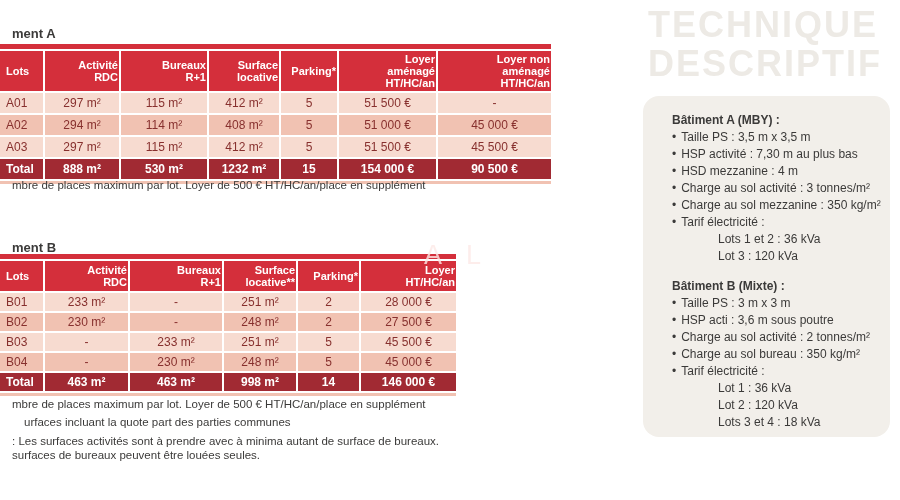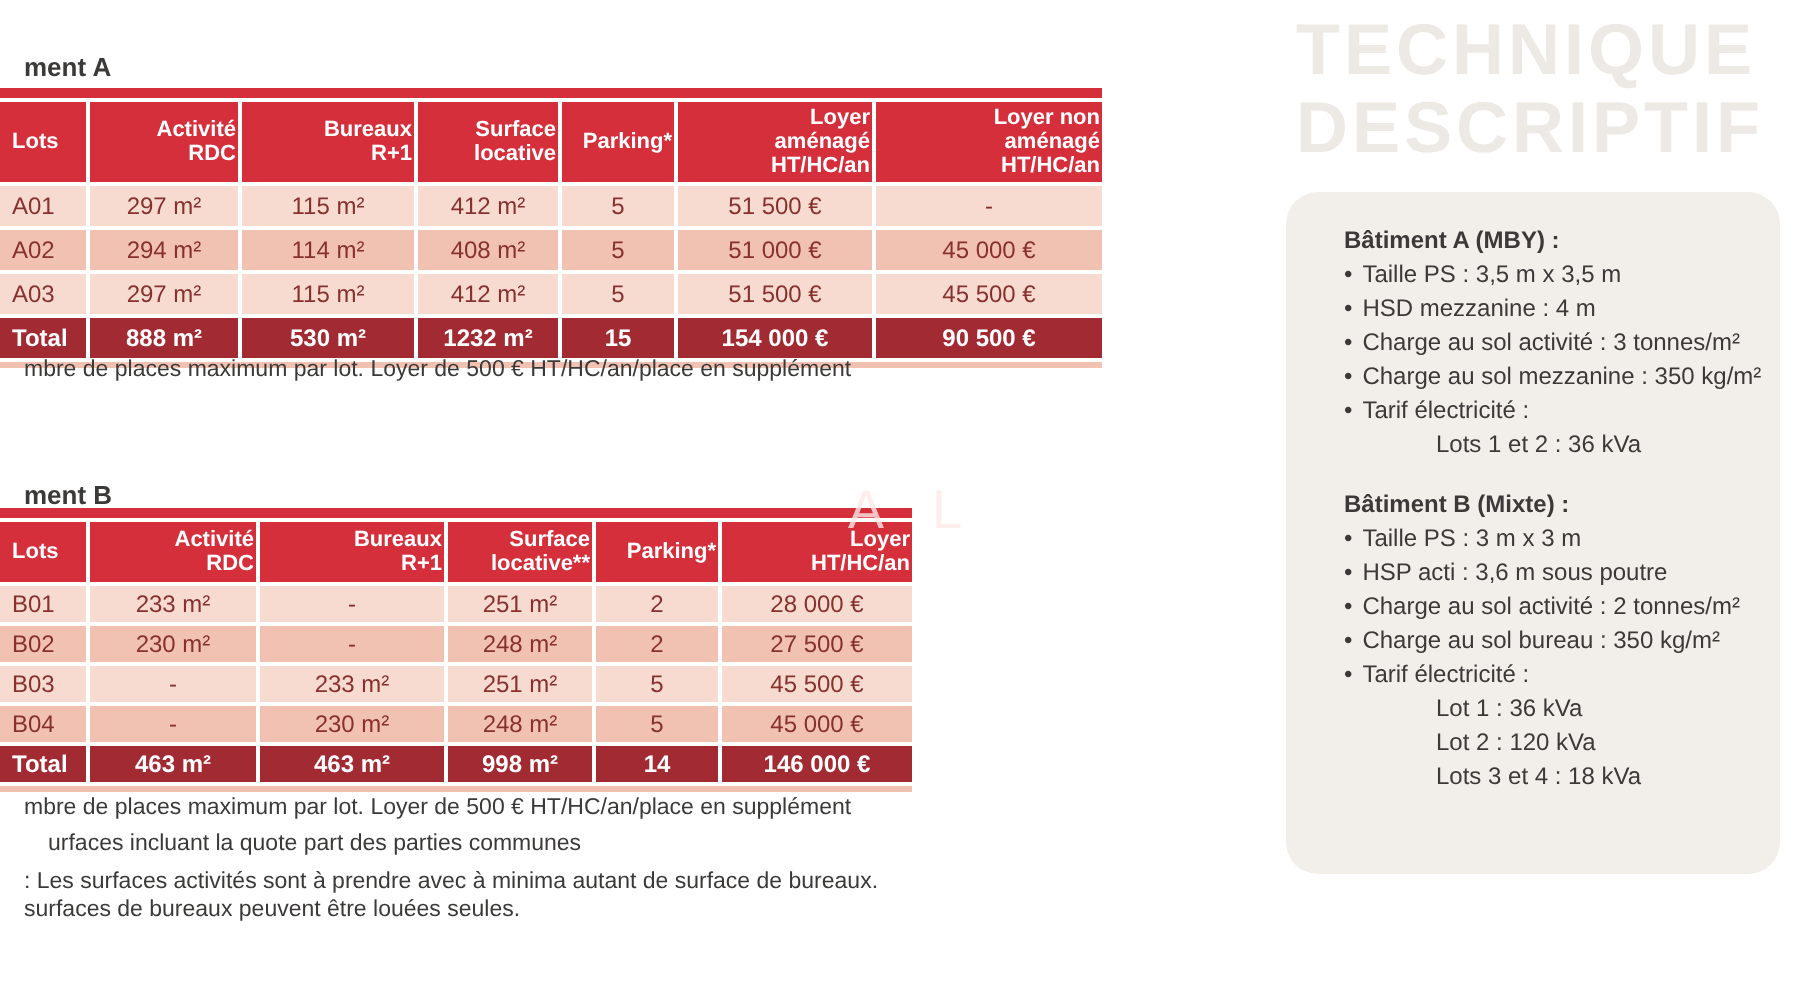--- a/index.html
+++ b/index.html
@@ -220,25 +220,27 @@
 
 <div class="ghost">
   <div>TECHNIQUE</div>
   <div>DESCRIPTIF</div>
 </div>
 
 <div class="desc-box">
     <div class="desc-section">
       <div class="desc-heading">Bâtiment A (MBY) :</div>
       <div class="desc-line"><span class="bullet">•</span><span>Taille PS : 3,5 m x 3,5 m</span></div>
+      <div class="desc-line"><span class="bullet">•</span><span>HSP activité : 7,30 m au plus bas</span></div>
       <div class="desc-line"><span class="bullet">•</span><span>HSD mezzanine : 4 m</span></div>
       <div class="desc-line"><span class="bullet">•</span><span>Charge au sol activité : 3 tonnes/m²</span></div>
       <div class="desc-line"><span class="bullet">•</span><span>Charge au sol mezzanine : 350 kg/m²</span></div>
       <div class="desc-line"><span class="bullet">•</span><span>Tarif électricité :</span></div>
       <div class="desc-sub">Lots 1 et 2 : 36 kVa</div>
+      <div class="desc-sub">Lot 3 : 120 kVa</div>
     </div>
     <div class="desc-section">
       <div class="desc-heading">Bâtiment B (Mixte) :</div>
       <div class="desc-line"><span class="bullet">•</span><span>Taille PS : 3 m x 3 m</span></div>
       <div class="desc-line"><span class="bullet">•</span><span>HSP acti : 3,6 m sous poutre</span></div>
       <div class="desc-line"><span class="bullet">•</span><span>Charge au sol activité : 2 tonnes/m²</span></div>
       <div class="desc-line"><span class="bullet">•</span><span>Charge au sol bureau : 350 kg/m²</span></div>
       <div class="desc-line"><span class="bullet">•</span><span>Tarif électricité :</span></div>
       <div class="desc-sub">Lot 1 : 36 kVa</div>
       <div class="desc-sub">Lot 2 : 120 kVa</div>

